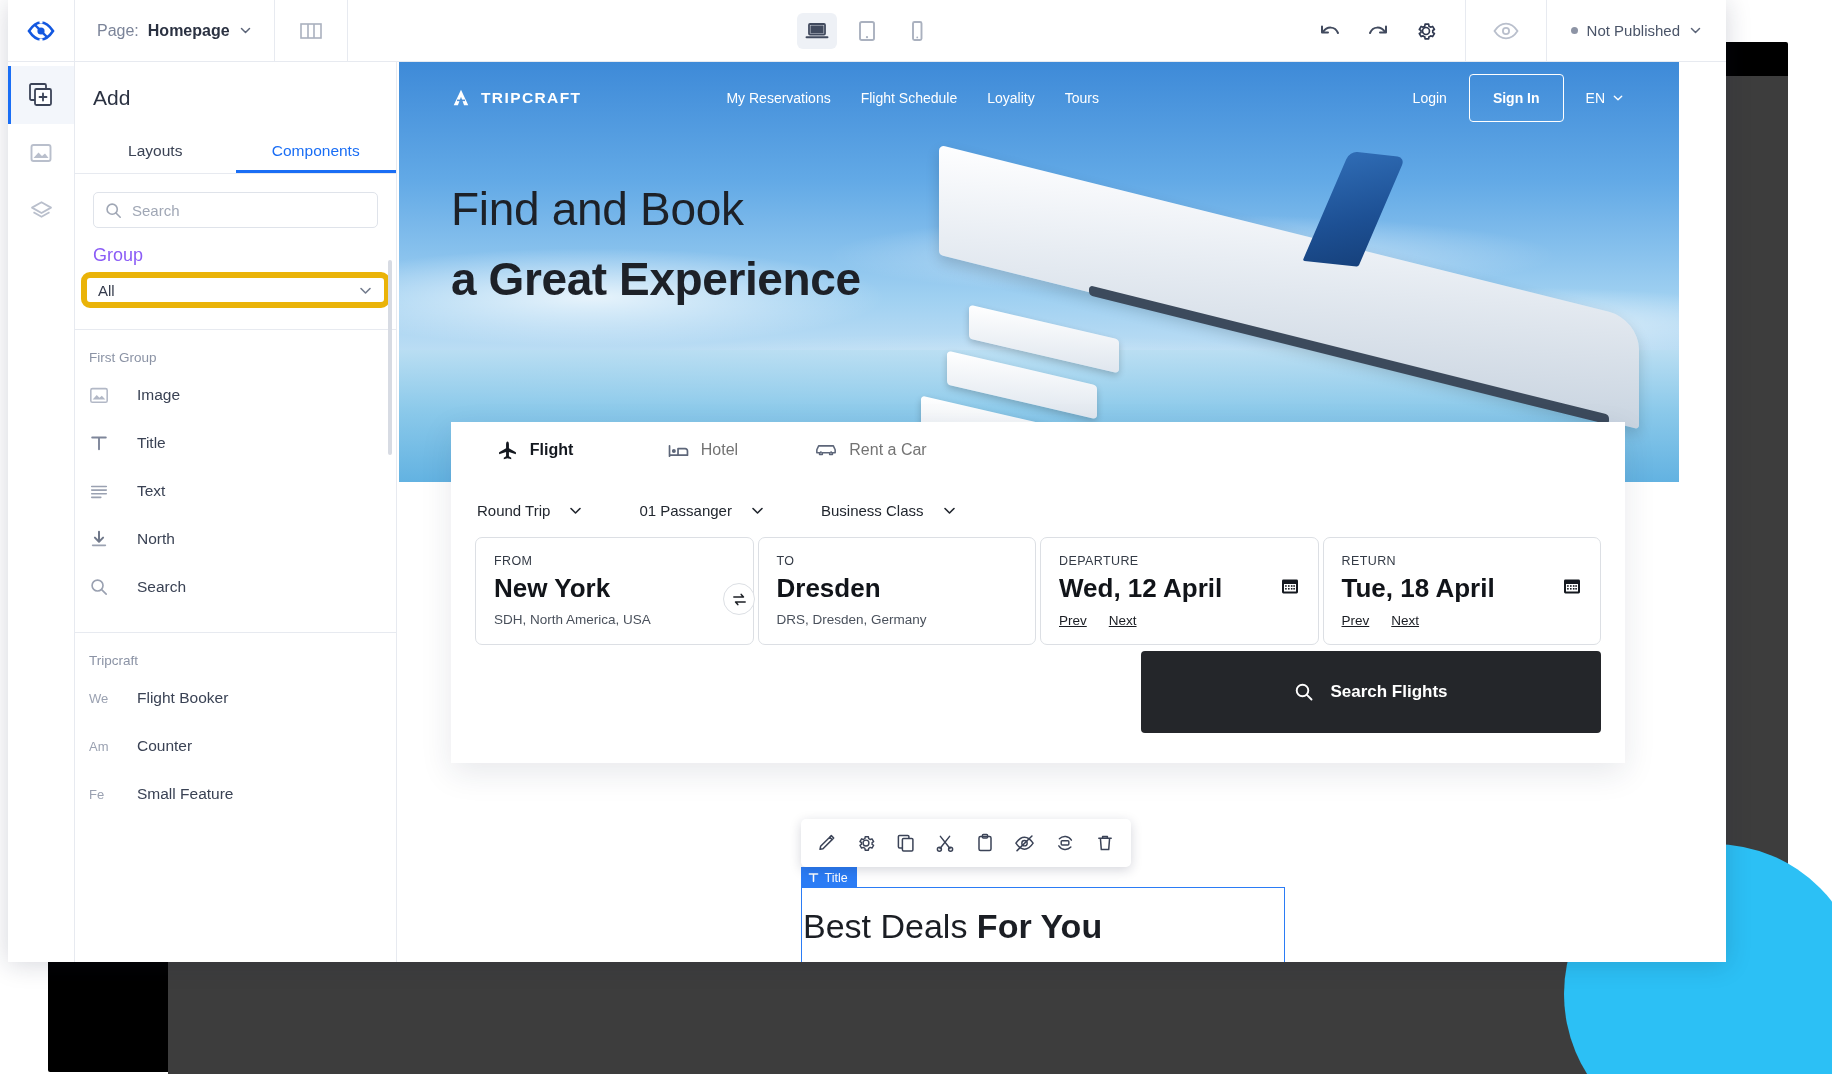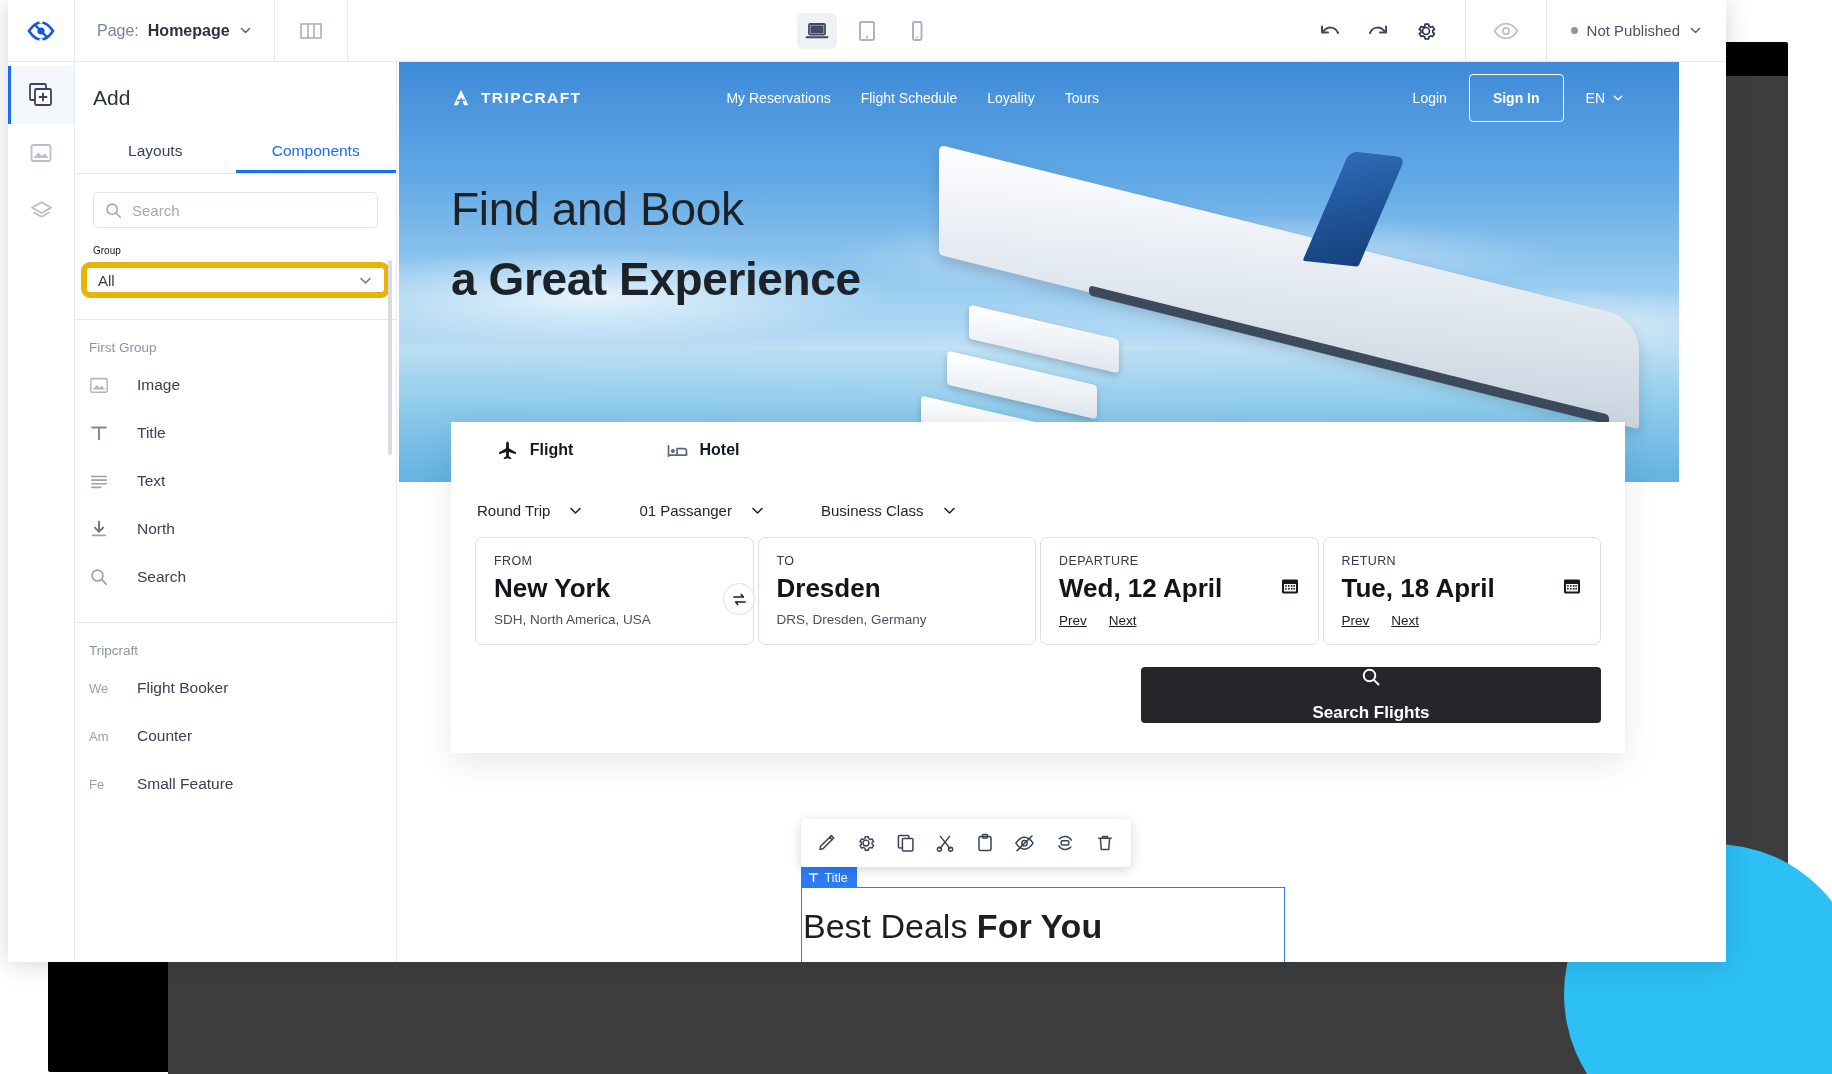--- a/index.html
+++ b/index.html
@@ -170,21 +170,21 @@
   .search-box input {
     border: none; outline: none;
     font-size: 15px; color: #3a4254;
     font-family: inherit;
     flex: 1; background: transparent;
   }
   .search-box input::placeholder { color: #a0a7b5; }
 
   .group-label {
     padding: 17px 18px 6px;
-    font-size: 10px; color: #0f172a;
+    font-size: 18px; color: #8b5cf6;
   }
   .select-box {
     margin: 0 6px;
     display: flex; align-items: center; justify-content: space-between;
     height: 36px;
     border: 6px solid #eab308;
     border-radius: 9px;
     padding: 0 11px;
     font-size: 15px; color: #343b4c;
   }
@@ -311,23 +311,22 @@
   
   .booking {
     position: absolute; left: 52px; top: 360px;
     width: 1174px;
     background: #ffffff;
     box-shadow: 0 10px 30px rgba(25,40,70,.10);
   }
   .bk-tabs { display: flex; height: 56px; }
   .bk-tab {
     display: flex; align-items: center; justify-content: center; gap: 12px;
-    width: 168px; font-size: 16px; color: #0f172a;
+    width: 168px; font-size: 16px; color: #737373;
     background: rgba(255,255,255,.35);
-    font-weight: bold;
   }
   .bk-tab.active { background: #ffffff; color: #14181f; font-weight: bold; }
   .bk-body { padding: 24px 24px 30px; }
   .bk-selectors { display: flex; gap: 56px; padding: 0 2px 18px; }
   .bk-sel { display: flex; align-items: center; gap: 18px; font-size: 15px; color: #22272f; }
   .bk-fields { display: flex; align-items: stretch; gap: 4px; position: relative; }
   .field {
     flex: 1;
     border: 1px solid #dcdfe4; border-radius: 7px;
     padding: 16px 18px 15px;
@@ -343,27 +342,27 @@
   .swap {
     position: absolute;
     left: 248px; top: 46px;
     width: 32px; height: 32px;
     border-radius: 50%;
     background: #fff; border: 1px solid #dcdfe4;
     display: flex; align-items: center; justify-content: center;
     z-index: 3;
   }
   .btn-search {
-    margin-top: 22px;
+    margin-top: 6px;
     margin-left: auto;
-    width: 460px; height: 56px;
+    width: 460px; height: 82px;
     background: #24262a; color: #ffffff;
     border-radius: 4px;
     display: flex; align-items: center; justify-content: center; gap: 16px;
-    font-size: 17px; font-weight: bold; flex-direction: column;
+    font-size: 17px; font-weight: bold;
   }
   .bk-bottom { display: flex; }
 
   
   .edit-toolbar {
     position: absolute; left: 404px; top: 757px;
     width: 330px; height: 48px;
     background: #ffffff;
     border-radius: 5px;
     box-shadow: 0 3px 12px rgba(20,30,60,.18);
@@ -670,20 +669,28 @@
               </svg>
               <span>Flight</span>
             </div>
             <div class="bk-tab">
               <svg width="21" height="17" viewBox="0 0 22 18">
                 <path d="M1.5 4v11M1.5 14h19V9.4c0-1.3-1-2.4-2.4-2.4h-7.6V14" fill="none" stroke="#5d6679" stroke-width="1.8" stroke-linecap="round" stroke-linejoin="round"></path>
                 <circle cx="6.1" cy="9.5" r="2.1" fill="#5d6679"></circle>
               </svg>
               <span>Hotel</span>
             </div>
+            <div class="bk-tab">
+              <svg width="22" height="16" viewBox="0 0 24 17">
+                <path d="M2 11.5V8.2l2-4.2h16l2 4.2v3.3h-3v2h-3v-2H8v2H5v-2z" fill="none" stroke="#5d6679" stroke-width="1.7" stroke-linejoin="round"></path>
+                <circle cx="6.4" cy="11.1" r="1.2" fill="#5d6679"></circle>
+                <circle cx="17.6" cy="11.1" r="1.2" fill="#5d6679"></circle>
+              </svg>
+              <span>Rent a Car</span>
+            </div>
           </div>
 
           <div class="bk-body">
             <div class="bk-selectors">
               <div class="bk-sel">
                 <span>Round Trip</span>
                 <svg width="15" height="15" viewBox="0 0 15 15">
                   <path d="M3 5.5L7.5 10L12 5.5" fill="none" stroke="#22272f" stroke-width="1.6" stroke-linecap="round" stroke-linejoin="round"></path>
                 </svg>
               </div>

